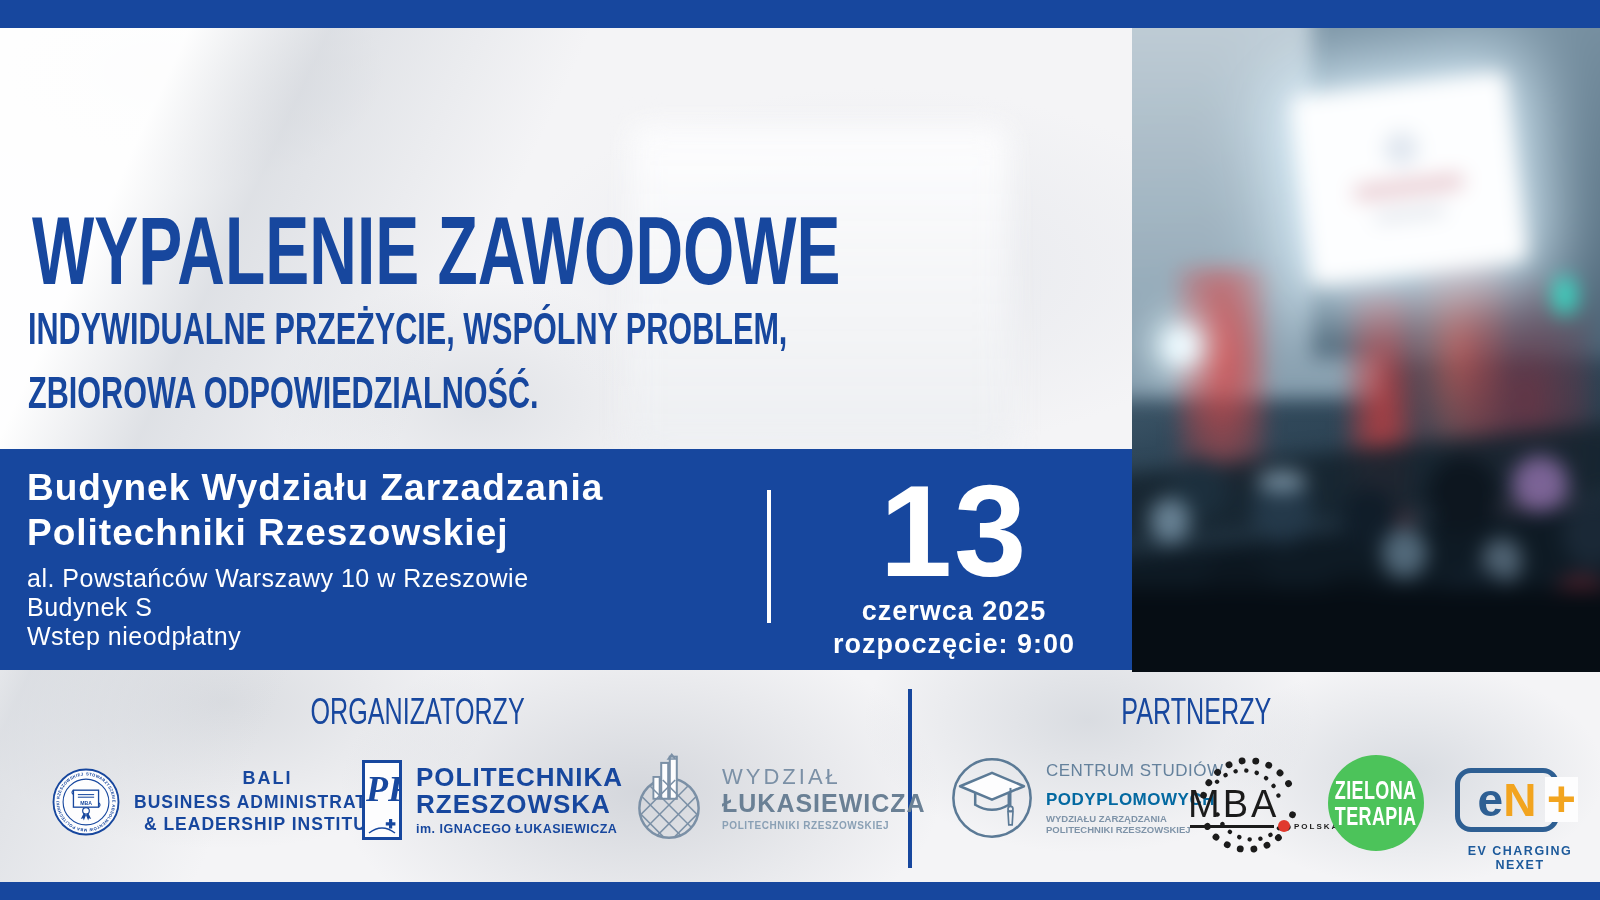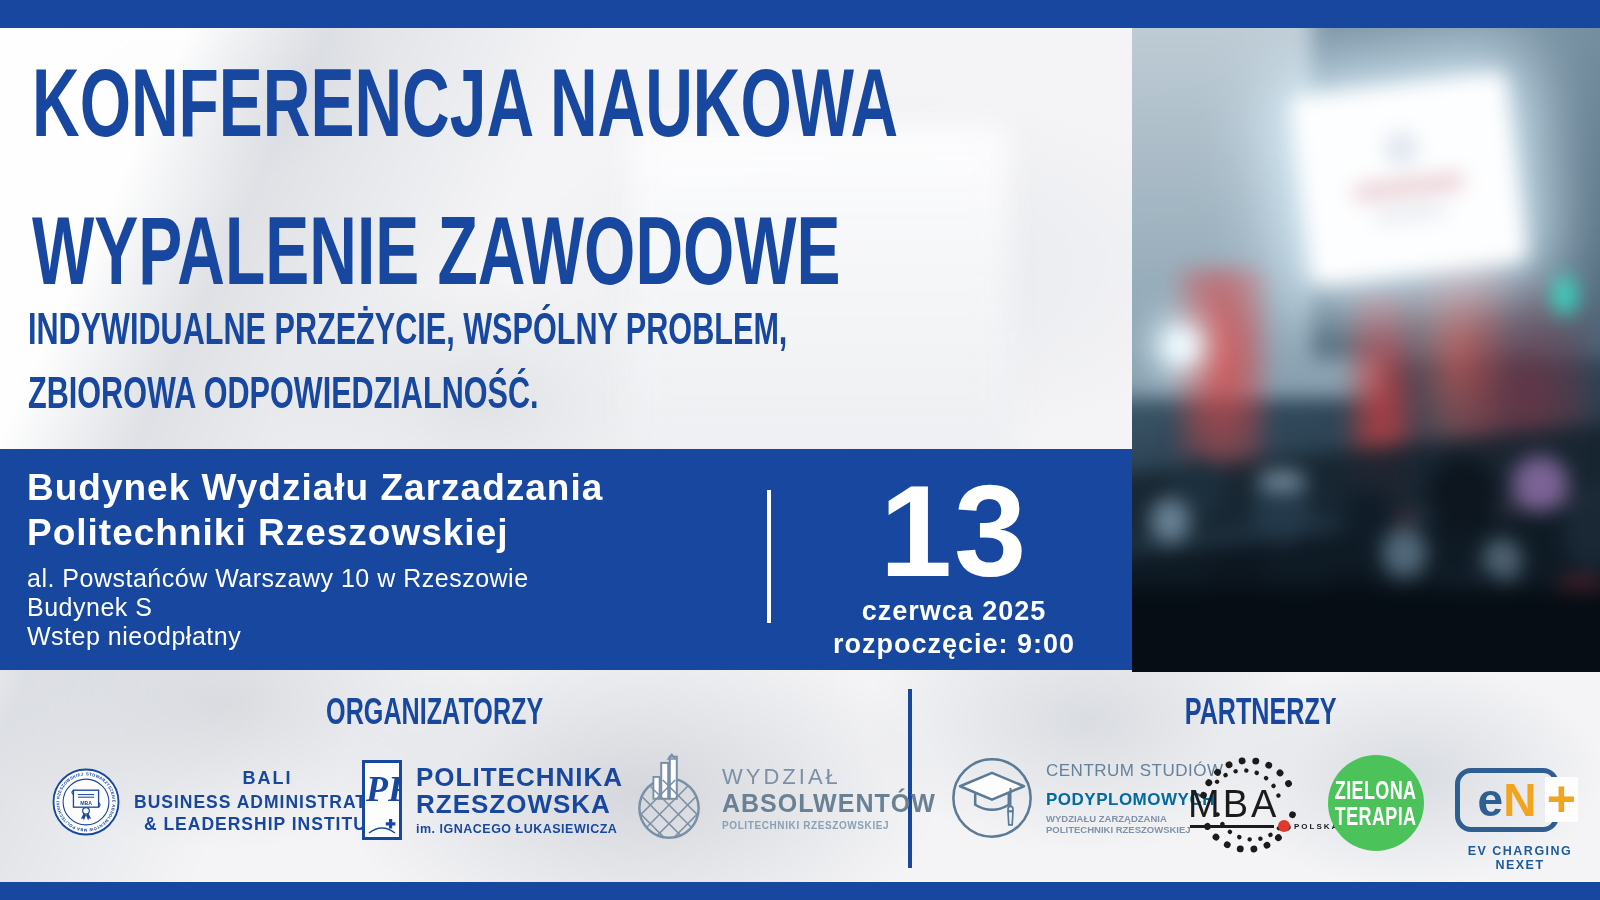--- a/index.html
+++ b/index.html
@@ -81,21 +81,21 @@
   .h7{left:70px;top:528px;width:70px;height:75px;background:#0c161f;}
   .h8{left:180px;top:545px;width:80px;height:85px;background:#0a131b;}
   .h9{left:300px;top:540px;width:85px;height:90px;background:#121f2b;}
   .h10{left:408px;top:548px;width:82px;height:92px;background:#5c2430;}
   .hl1{left:18px;top:470px;width:40px;height:45px;background:#7d99ad;opacity:.8;}
   .hl2{left:250px;top:500px;width:45px;height:50px;background:#6f8ba0;opacity:.7;}
   .hl3{left:350px;top:510px;width:40px;height:45px;background:#7d95a8;opacity:.6;}
   .ph-vig{left:-30px;top:560px;width:560px;height:160px;background:#060d14;}
 
   
-  .sec-heading{position:absolute;z-index:3;color:#17479e;font-weight:700;font-size:37px;line-height:1;text-align:center;}
+  .sec-heading{position:absolute;z-index:3;color:#17479e;font-weight:400;font-size:37px;line-height:1;}
   .sec-heading .cond{transform-origin:50% 50%;transform:scaleX(.68);}
   .sec-heading.org{left:260px;top:693px;width:350px;}
   .sec-heading.par{left:1086px;top:693px;width:350px;}
   .footer-divider{position:absolute;left:908px;top:689px;width:4px;height:179px;background:#17479e;z-index:3;}
 
   .logo{position:absolute;z-index:3;display:flex;align-items:center;}
   .logo .txt{line-height:1;}
 
   
   .bali{left:52px;top:768px;}
@@ -153,21 +153,20 @@
 <body>
 
 <div class="poster">
 
   <div class="bg-texture"></div>
   <div class="bg-panel"></div>
 
   <div class="bar top"></div>
   <div class="bar bottom"></div>
 
-  <div class="kicker"><span class="cond">KONFERENCJA NAUKOWA</span></div>
   <div class="title"><span class="cond">WYPALENIE ZAWODOWE</span></div>
   <div class="subtitle s1"><span class="cond">INDYWIDUALNE PRZEŻYCIE, WSPÓLNY PROBLEM,</span></div>
   <div class="subtitle s2"><span class="cond">ZBIOROWA ODPOWIEDZIALNOŚĆ.</span></div>
 
   <div class="band">
     <div class="venue">
       <div class="big">Budynek Wydziału Zarzadzania</div>
       <div class="big">Politechniki Rzeszowskiej</div>
       <div class="gap"></div>
       <div class="small">al. Powstańców Warszawy 10 w Rzeszowie</div>
@@ -280,21 +279,21 @@
         <line x1="26" y1="44" x2="94" y2="112"></line>
           <line x1="42" y1="36" x2="104" y2="98"></line>
         <line x1="100" y1="66" x2="40" y2="126"></line>
           <line x1="88" y1="54" x2="22" y2="120"></line>
         <line x1="74" y1="44" x2="6" y2="112"></line>
           <line x1="58" y1="36" x2="-4" y2="98"></line>
       </g>
     </svg>
     <div class="txt">
       <div class="l1">WYDZIAŁ</div>
-      <div class="l2">ABSOLWENTÓW</div>
+      <div class="l2">ŁUKASIEWICZA</div>
       <div class="l3">POLITECHNIKI RZESZOWSKIEJ</div>
     </div>
   </div>
 
   <div class="logo cs">
     <svg width="84" height="84" viewBox="0 0 100 100">
       <circle cx="50" cy="50" r="46" fill="none" stroke="#5b7a96" stroke-width="3"></circle>
       <path d="M50,20 L88,36 L50,52 L12,36 Z" fill="#fdfdfe" stroke="#5b7a96" stroke-width="3" stroke-linejoin="round"></path>
       <path d="M30,44 L30,58 Q50,70 70,58 L70,44" fill="none" stroke="#5b7a96" stroke-width="3"></path>
       <line x1="72" y1="38" x2="72" y2="60" stroke="#5b7a96" stroke-width="2.4"></line>

